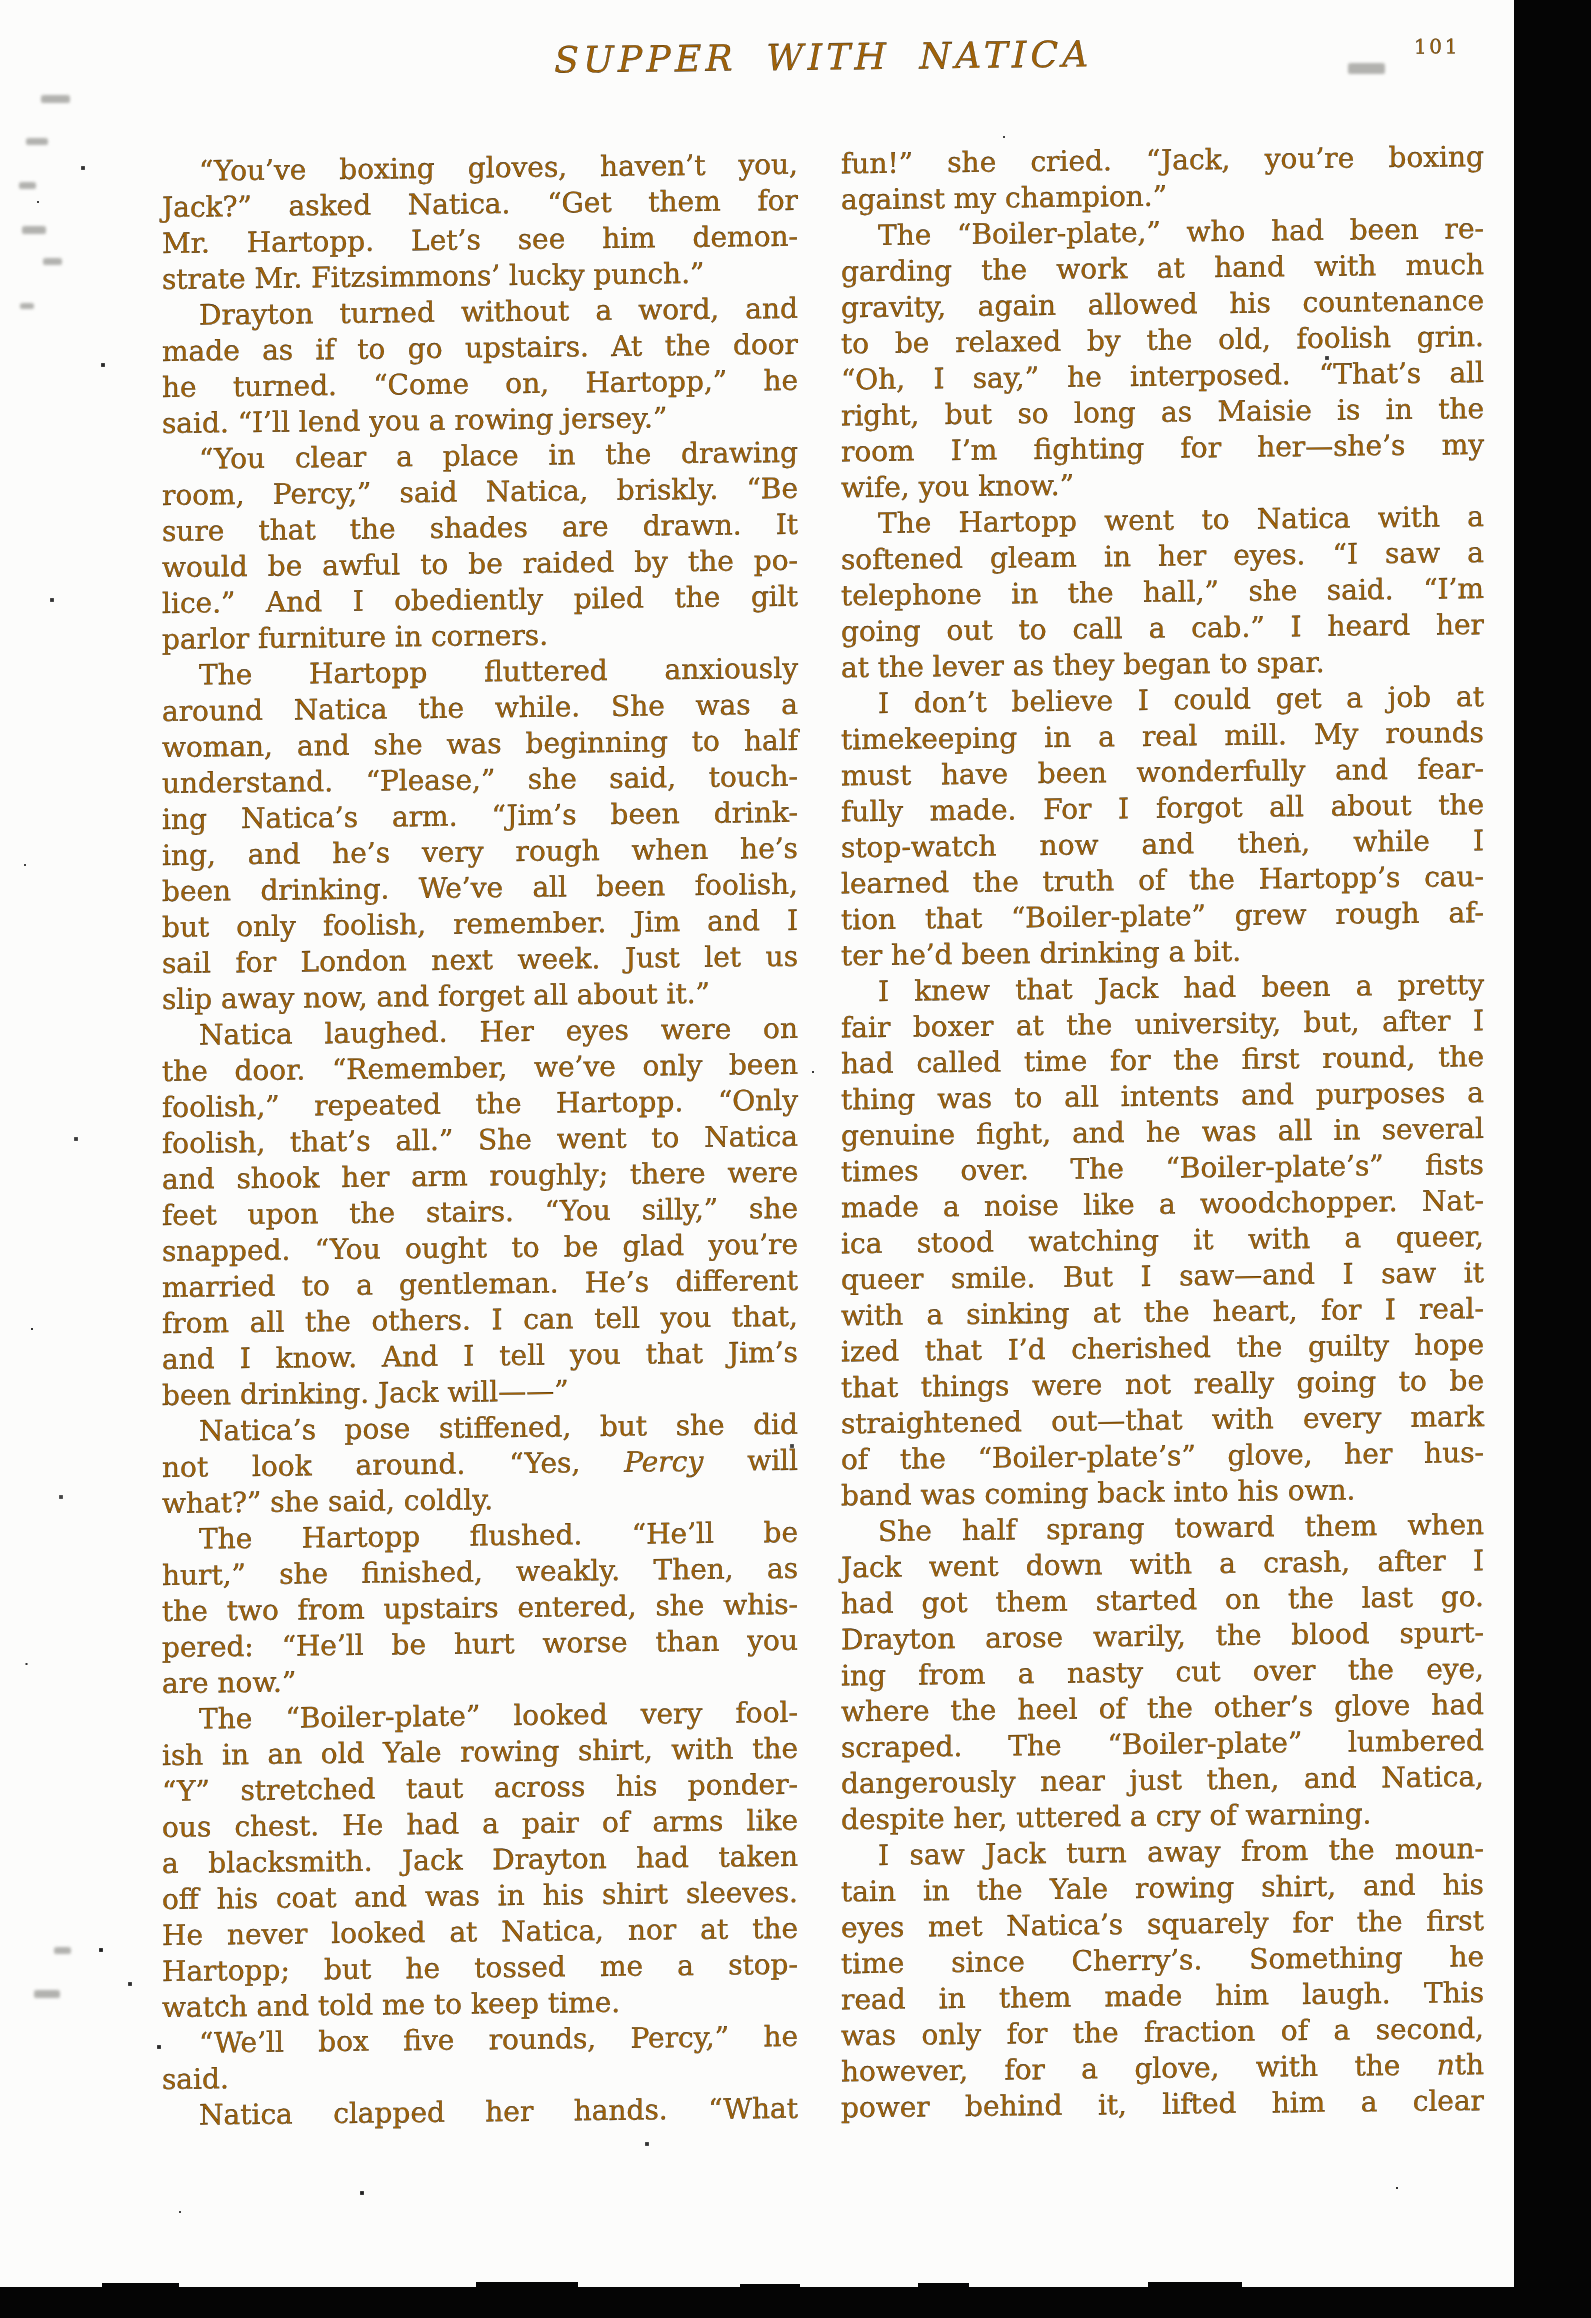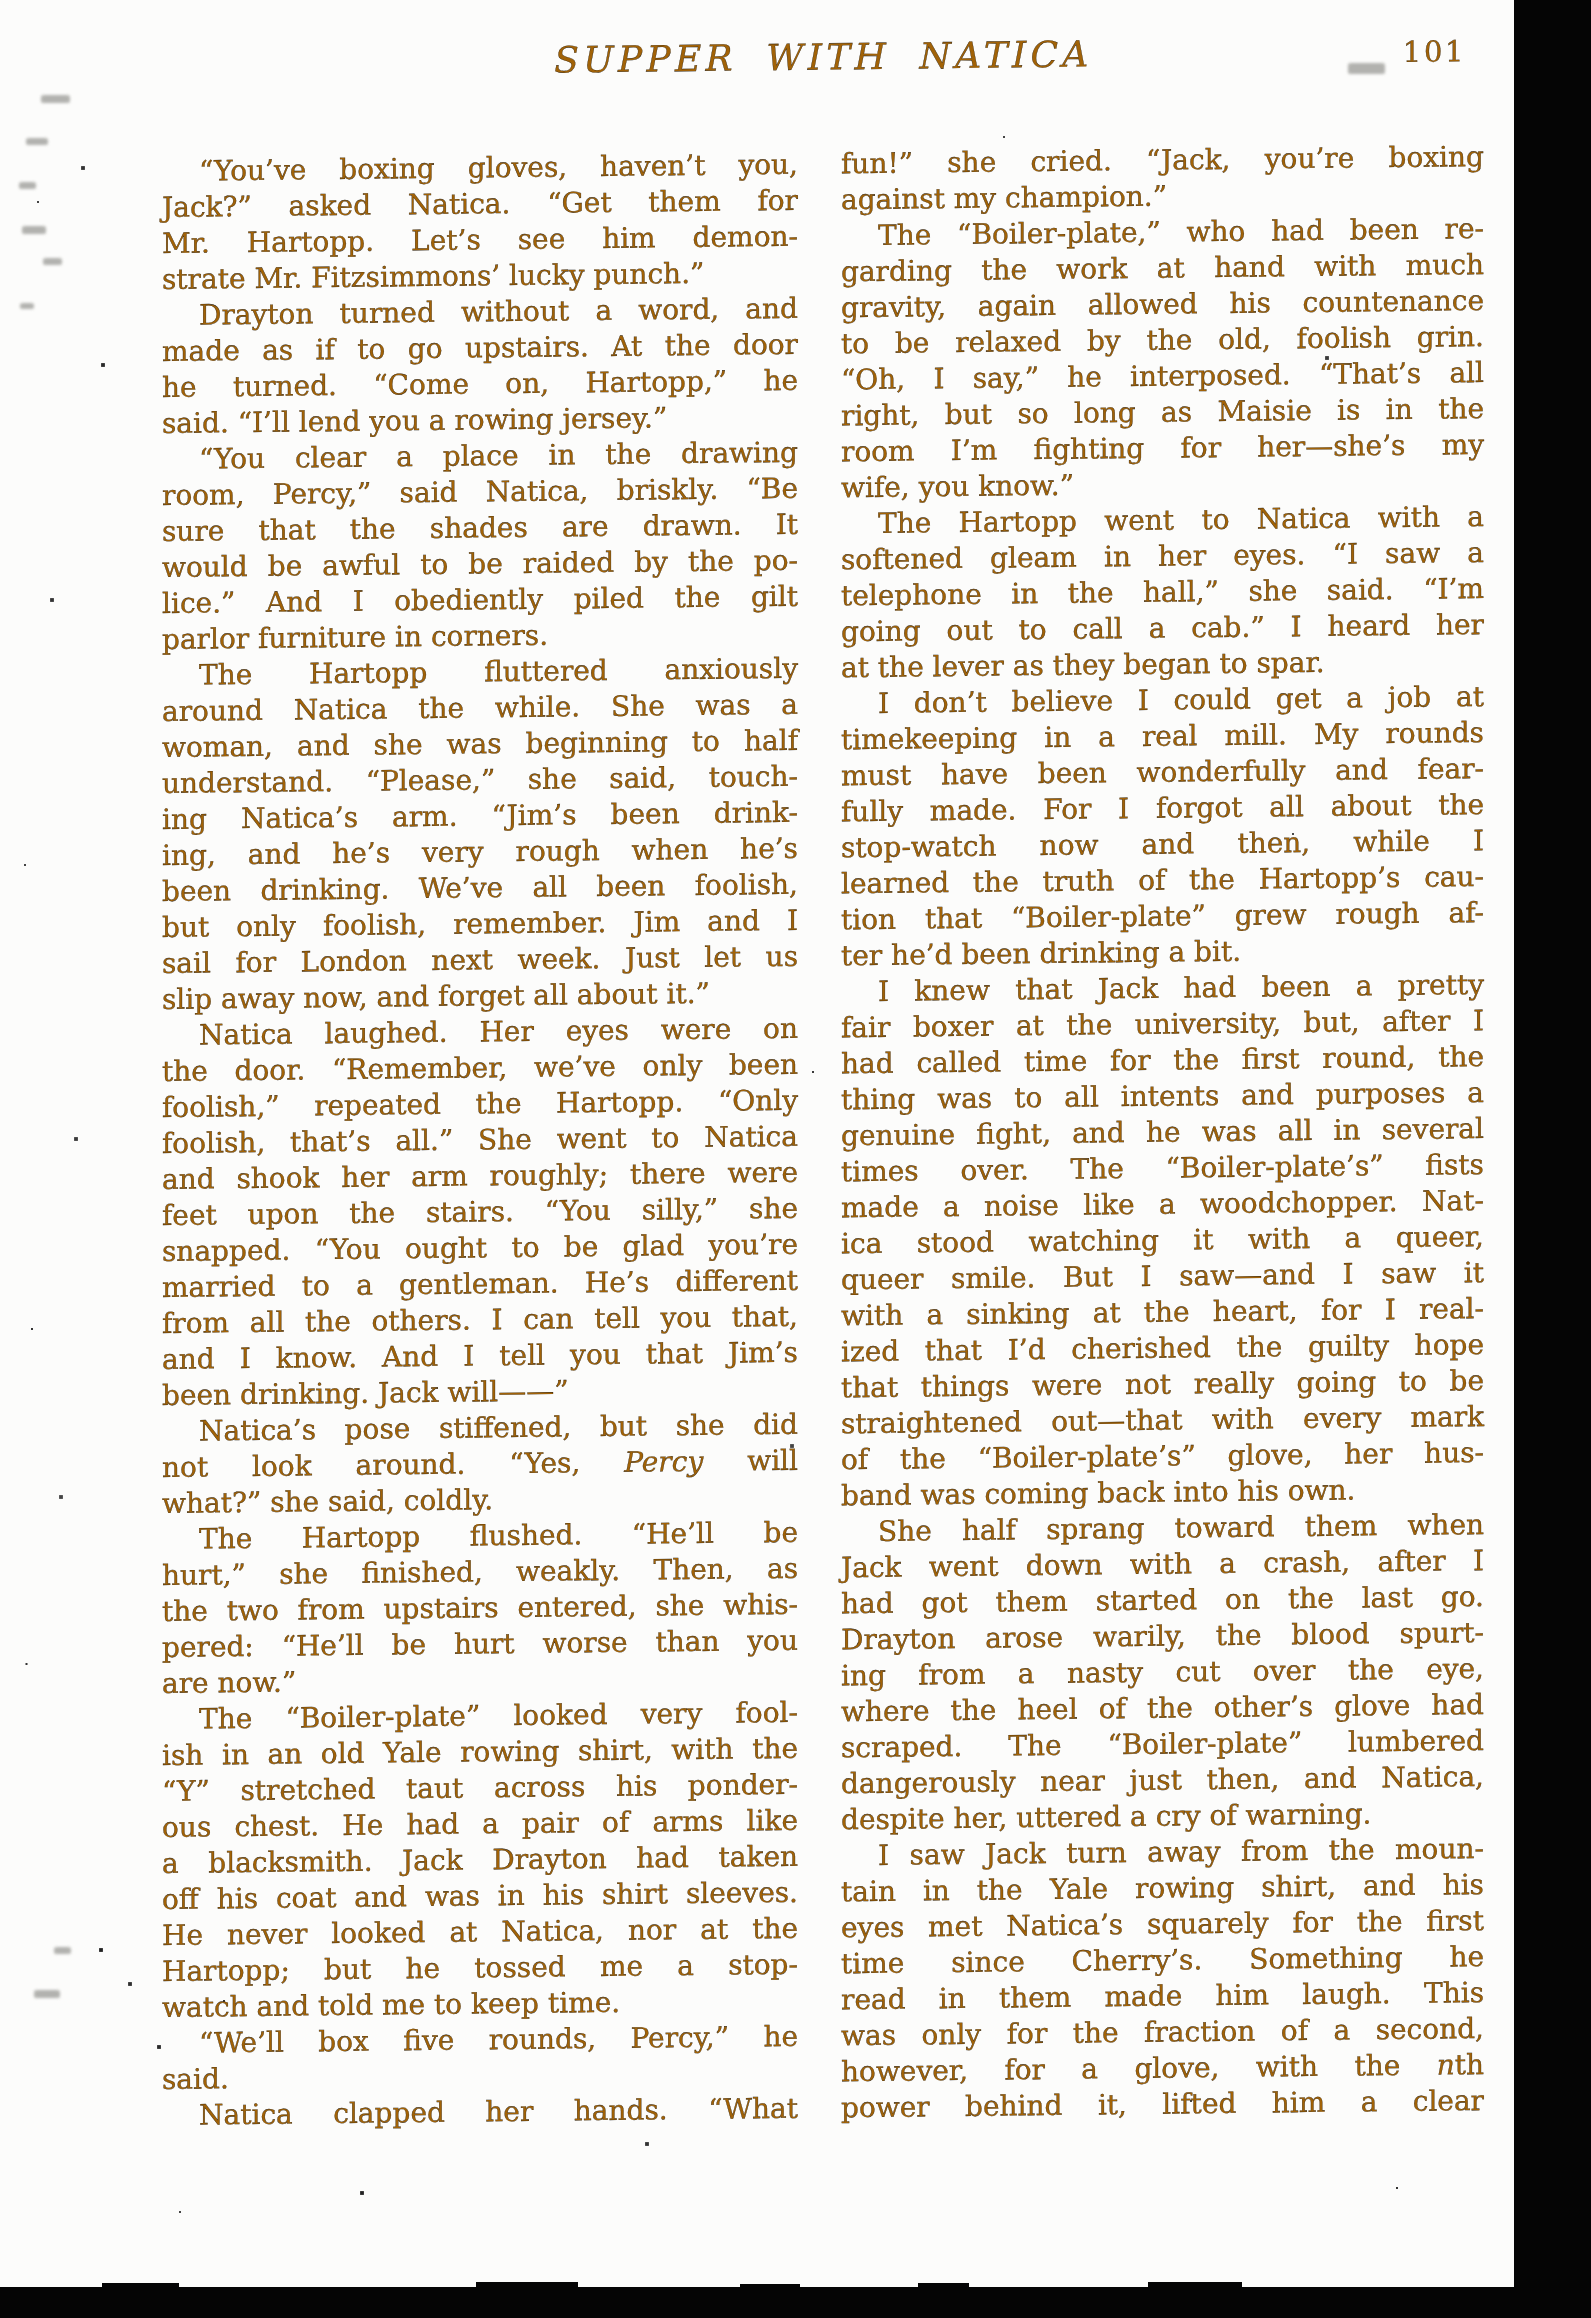--- a/index.html
+++ b/index.html
@@ -16,22 +16,22 @@
     position:absolute; left:162px; top:44px; width:1323px;
     transform:skewY(-0.65deg); transform-origin:left top;
   }
   .header{position:relative;height:54px;}
   .title{
     position:absolute; left:0; right:0; text-align:center;
     font-style:italic; font-size:36px; letter-spacing:4.3px; word-spacing:13.6px;
     -webkit-text-stroke:0.3px #111;
   }
   .pagenum{
-    position:absolute; right:19px; top:5.1px;
-    font-size:29px; letter-spacing:2.6px;
+    position:absolute; right:25px; top:5.1px;
+    font-size:20px; letter-spacing:2.6px;
     -webkit-text-stroke:0.3px #111;
   }
   .columns{display:flex; gap:43px; margin-top:56px;}
   .col{width:636px; font-size:28px; line-height:36px; -webkit-text-stroke:0.3px #161412;}
   .col-right{width:643px;}
   .line{text-align:justify; text-align-last:justify; white-space:normal;}
   .line.parlast{text-align-last:left;}
   .line.indent{text-indent:37px;}
   .smudge{position:absolute; background:#9a9a96; filter:blur(1.7px); border-radius:2.6px; opacity:.75;}
   .speck-layer{position:absolute; width:1.7px; height:1.7px; background:transparent;

